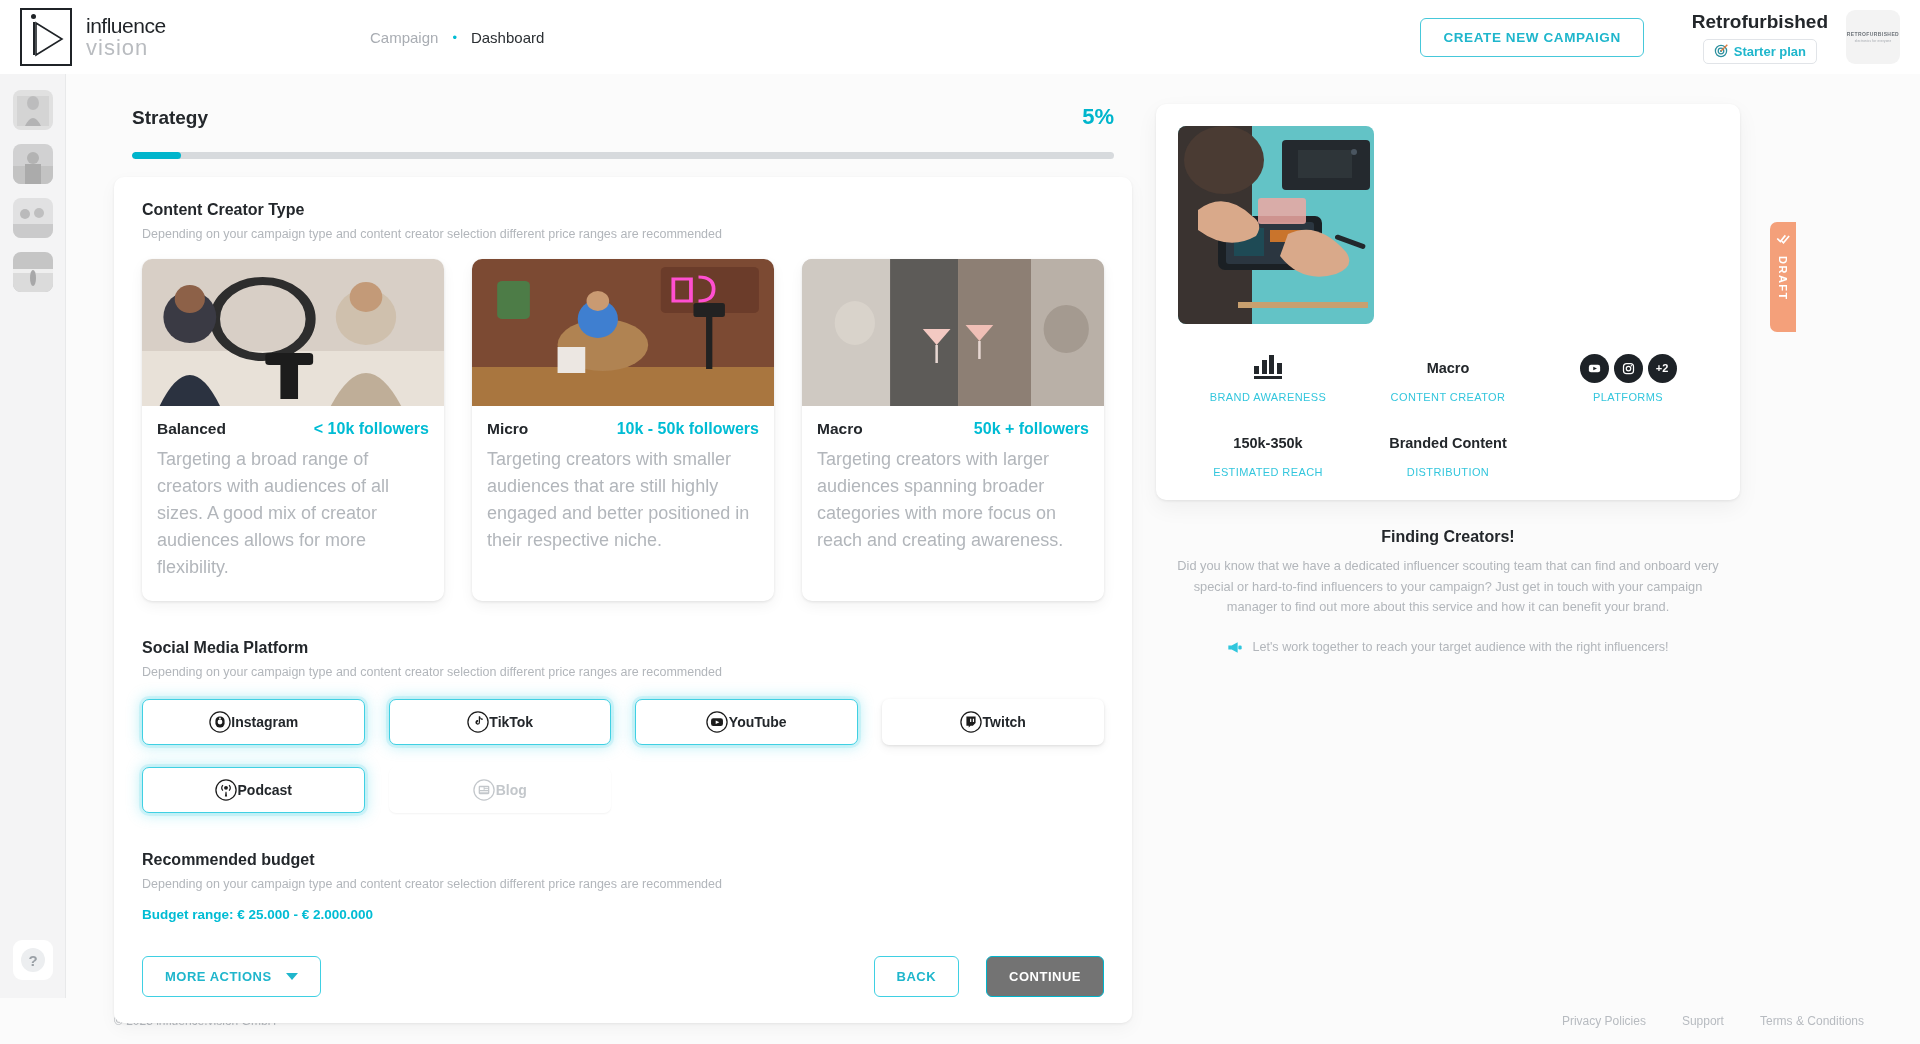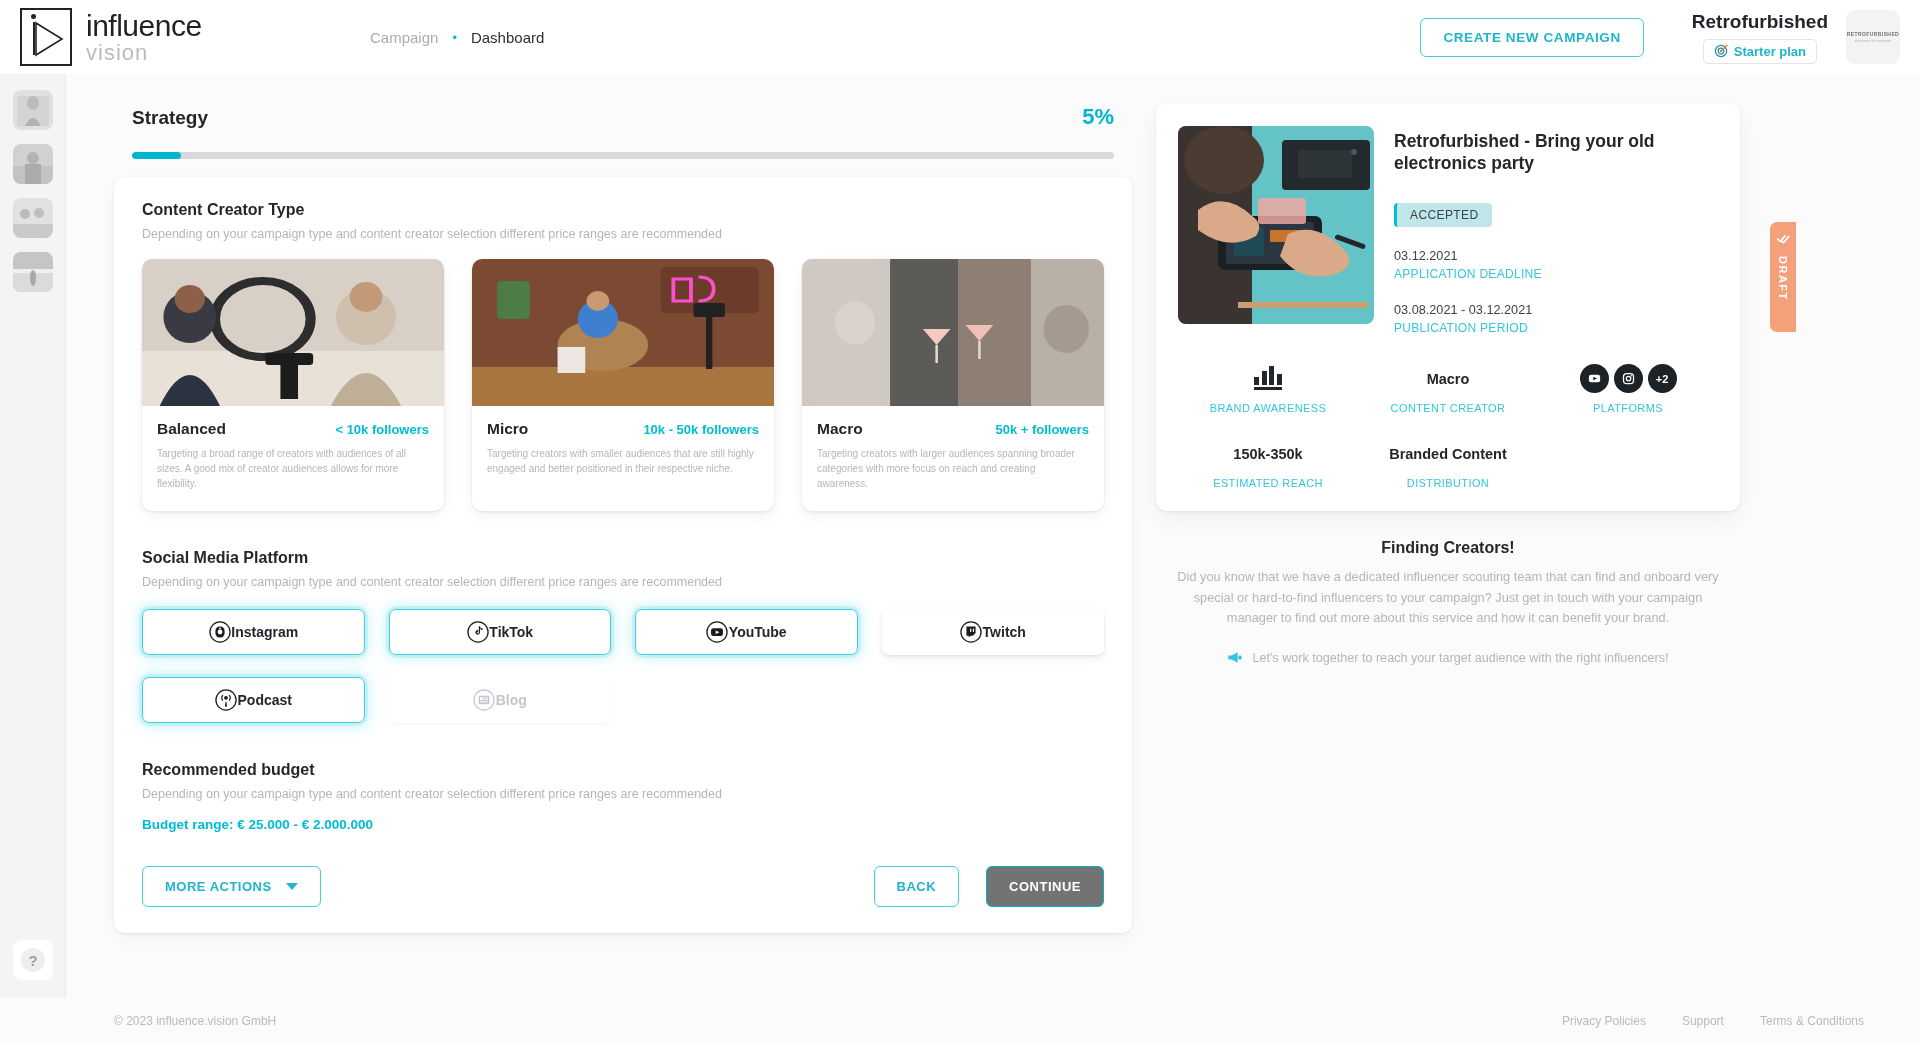--- a/index.html
+++ b/index.html
@@ -19,21 +19,21 @@
   }
   .brand { display: flex; align-items: center; gap: 14px; padding-left: 20px; width: 360px; }
   .brand-mark {
     width: 52px; height: 58px; border: 2px solid #1f2327; position: relative;
     display: flex; align-items: center; justify-content: center;
   }
   .brand-mark .bar { position: absolute; left: 11px; top: 12px; width: 2px; height: 33px; background: #1f2327; }
   .brand-mark .dot { position: absolute; left: 9px; top: 4px; width: 5px; height: 5px; border-radius: 50%; background: #1f2327; }
   .brand-mark svg { position: absolute; left: 12px; top: 11px; }
   .brand-text { line-height: 1; }
-  .brand-text .t1 { font-size: 30px; font-weight: 400; color: #1f2327; letter-spacing: -0.5px; }
+  .brand-text .t1 { font-size: 21px; font-weight: 400; color: #1f2327; letter-spacing: -0.5px; }
   .brand-text .t2 { font-size: 22px; font-weight: 300; color: #b9bcc0; letter-spacing: 1px; margin-top: 1px; }
 
   .breadcrumb { display: flex; align-items: center; gap: 14px; font-size: 15px; margin-left: 10px; }
   .breadcrumb .crumb-muted { color: #a9adb3; }
   .breadcrumb .crumb-dot { color: #00bcd4; font-size: 13px; }
   .breadcrumb .crumb-active { color: #2b2f33; }
 
   .topbar-spacer { flex: 1; }
 
   .btn-create {
@@ -104,22 +104,22 @@
 
   .cc-row { display: flex; gap: 28px; margin-top: 18px; }
   .cc-card {
     flex: 1; background: #fff; border-radius: 10px; overflow: hidden;
     box-shadow: 0 1px 3px rgba(0,0,0,.09), 0 5px 14px rgba(0,0,0,.05);
   }
   .cc-img { height: 147px; width: 100%; position: relative; }
   .cc-body { padding: 14px 15px 20px 15px; }
   .cc-head { display: flex; align-items: baseline; justify-content: space-between; }
   .cc-name { font-size: 15.5px; font-weight: 700; color: #23272b; }
-  .cc-range { font-size: 13px; font-weight: 700; color: #00bcd4; }
-  .cc-desc { font-size: 10px; line-height: 1.5; color: #b2b6bb; margin-top: 8px; }
+  .cc-range { font-size: 16px; font-weight: 700; color: #00bcd4; }
+  .cc-desc { font-size: 18px; line-height: 1.5; color: #b2b6bb; margin-top: 8px; }
 
   .platform-grid { display: grid; grid-template-columns: repeat(4, 1fr); gap: 22px 24px; margin-top: 20px; }
   .plat {
     height: 46px; border-radius: 7px; background: #fff; display: flex; align-items: center;
     justify-content: center; font-size: 14px; font-weight: 700; color: #23272b;
     box-shadow: 0 1px 3px rgba(0,0,0,.10), 0 4px 10px rgba(0,0,0,.05); cursor: pointer;
     border: 1.6px solid transparent;
   }
   .plat.selected {
     border: 1.6px solid #3fd0e3;
@@ -495,32 +495,20 @@
                 <rect x="48" y="96" width="88" height="42" rx="3" fill="#2b3640"></rect>
                 <rect x="56" y="102" width="30" height="28" fill="#1e4a55"></rect>
                 <rect x="92" y="104" width="34" height="12" fill="#c9742c"></rect>
                 <path d="M20 84 q26 -20 54 6 q12 8 4 20 q-28 16 -58 -6z" fill="#d9a98a"></path>
                 <path d="M110 108 q30 -14 58 18 q10 14 -10 22 q-34 10 -56 -18z" fill="#d9a98a"></path>
                 <rect x="80" y="72" width="48" height="26" rx="3" fill="#eda8a2" opacity=".85"></rect>
                 <rect x="158" y="108" width="32" height="5" rx="2.5" fill="#22282c" transform="rotate(20 158 108)"></rect>
                 <rect x="60" y="176" width="130" height="6" fill="#c8a06f"></rect>
               </svg>
             </div>
-            <div class="camp-info">
-              <div class="camp-title">Retrofurbished - Bring your old electronics party</div>
-              <div class="status-badge">ACCEPTED</div>
-              <div class="meta-block">
-                <div class="meta-val">03.12.2021</div>
-                <div class="meta-lbl">APPLICATION DEADLINE</div>
-              </div>
-              <div class="meta-block">
-                <div class="meta-val">03.08.2021 - 03.12.2021</div>
-                <div class="meta-lbl">PUBLICATION PERIOD</div>
-              </div>
-            </div>
           </div>
 
           <div class="stats-grid">
             <div>
               <div class="stat-val">
                 <span class="bar-ico">
                   <i style="height:8px"></i>
                     <i style="height:14px"></i>
                     <i style="height:19px"></i>
                     <i style="height:11px"></i>

